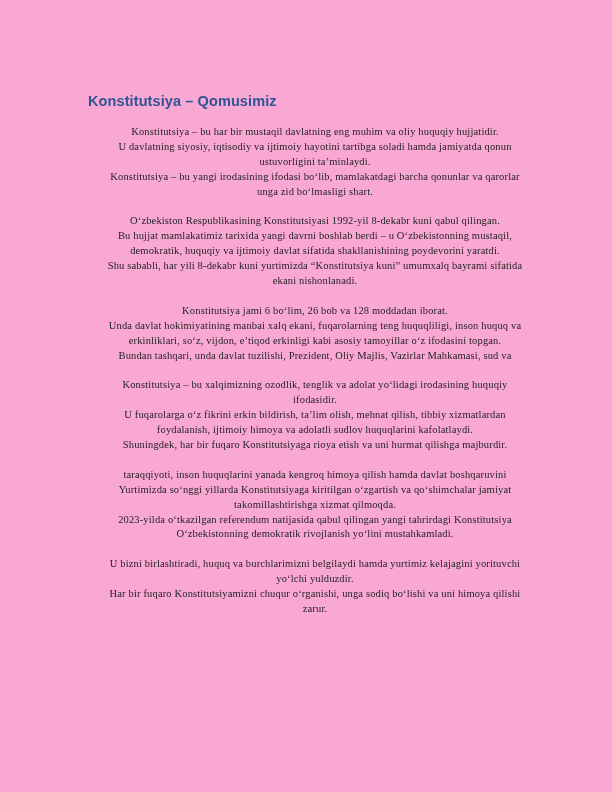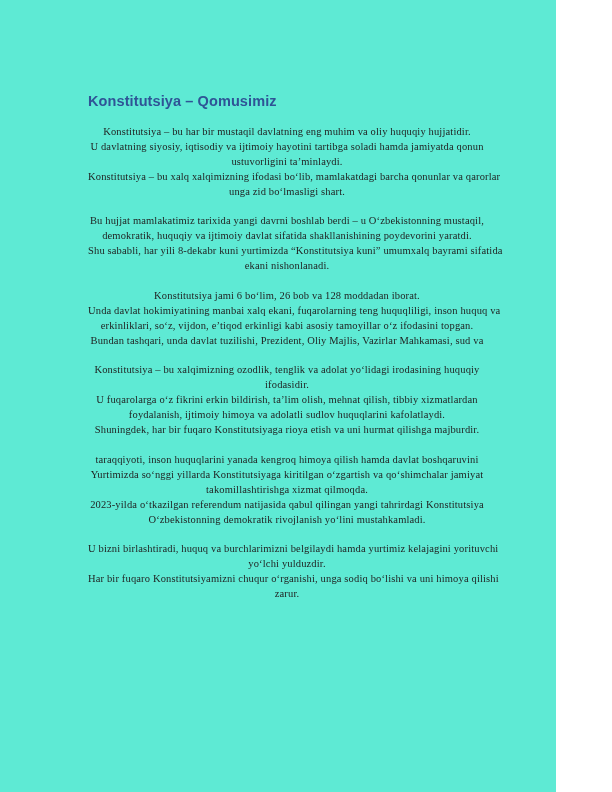--- a/index.html
+++ b/index.html
@@ -2,23 +2,23 @@
 <html><head>
 <meta charset="utf-8">
 <style>
   html, body {
     margin: 0;
     padding: 0;
     background: #ffffff;
   }
   .page {
     position: relative;
-    width: 556px;
+    width: 612px;
     height: 792px;
-    background: #5eead4;
+    background: #f9a8d4;
     box-sizing: border-box;
     padding: 92px 70px 0 88px;
     overflow: hidden;
   }
   .title {
     font-family: "Liberation Sans", sans-serif;
     font-weight: bold;
     font-size: 14.5px;
     line-height: 19px;
     margin: 0 0 14px 0;
@@ -41,24 +41,25 @@
 </head>
 <body>
 
 <div class="page">
   <h1 class="title" style="color: rgb(47, 84, 150);">Konstitutsiya – Qomusimiz</h1>
   <div class="doc-body" style="color: rgb(31, 31, 31);">
       <div class="para">
         <div class="line">Konstitutsiya – bu har bir mustaqil davlatning eng muhim va oliy huquqiy hujjatidir.</div>
         <div class="line">U davlatning siyosiy, iqtisodiy va ijtimoiy hayotini tartibga soladi hamda jamiyatda qonun</div>
         <div class="line">ustuvorligini ta’minlaydi.</div>
-        <div class="line">Konstitutsiya – bu xalq xalqimizning ifodasi bo‘lib, mamlakatdagi barcha qonunlar va qarorlar</div>
+        <div class="line">Konstitutsiya – bu yangi irodasining ifodasi bo‘lib, mamlakatdagi barcha qonunlar va qarorlar</div>
         <div class="line">unga zid bo‘lmasligi shart.</div>
       </div>
       <div class="para">
+        <div class="line">O‘zbekiston Respublikasining Konstitutsiyasi 1992-yil 8-dekabr kuni qabul qilingan.</div>
         <div class="line">Bu hujjat mamlakatimiz tarixida yangi davrni boshlab berdi – u O‘zbekistonning mustaqil,</div>
         <div class="line">demokratik, huquqiy va ijtimoiy davlat sifatida shakllanishining poydevorini yaratdi.</div>
         <div class="line">Shu sababli, har yili 8-dekabr kuni yurtimizda “Konstitutsiya kuni” umumxalq bayrami sifatida</div>
         <div class="line">ekani nishonlanadi.</div>
       </div>
       <div class="para">
         <div class="line">Konstitutsiya jami 6 bo‘lim, 26 bob va 128 moddadan iborat.</div>
         <div class="line">Unda davlat hokimiyatining manbai xalq ekani, fuqarolarning teng huquqliligi, inson huquq va</div>
         <div class="line">erkinliklari, so‘z, vijdon, e’tiqod erkinligi kabi asosiy tamoyillar o‘z ifodasini topgan.</div>
         <div class="line">Bundan tashqari, unda davlat tuzilishi, Prezident, Oliy Majlis, Vazirlar Mahkamasi, sud va</div>

